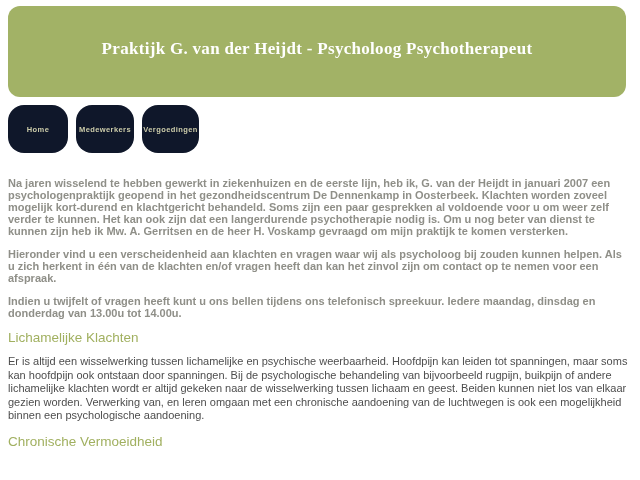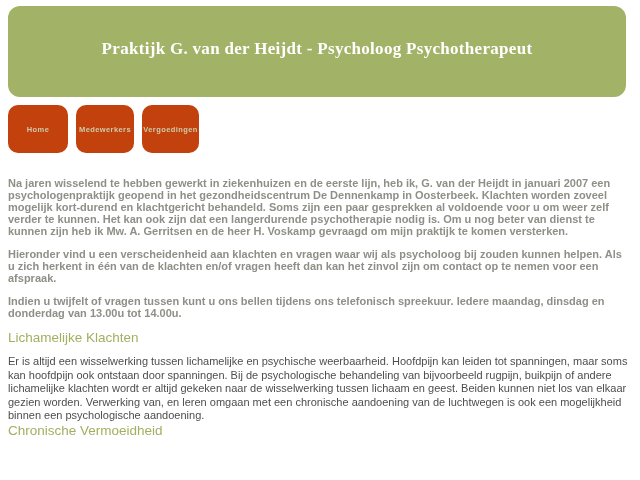--- a/index.html
+++ b/index.html
@@ -31,23 +31,23 @@
 
   
   .nav-row {
     position: absolute;
     left: 8px; top: 105px;
     display: flex;
     gap: 8px;
   }
   .nav-button {
     height: 48px;
-    background: #c2410c;
+    background: #0f172a;
     border: none;
-    border-radius: 10px;
+    border-radius: 16px;
     color: #ccccaa;
     font-family: "Liberation Sans", sans-serif;
     font-size: 7.5px;
     font-weight: bold;
     letter-spacing: 0.4px;
     display: flex; align-items: center; justify-content: center;
     cursor: pointer;
   }
   .nav-button:nth-child(1) { width: 60px; }
   .nav-button:nth-child(2) { width: 58px; }
@@ -73,41 +73,42 @@
     font-size: 13.5px;
     font-weight: normal;
     line-height: 16px;
     margin: 0 0 9px 0;
   }
   .section-body {
     color: #4d4d4d;
     font-size: 11px;
     font-weight: normal;
     line-height: 13.5px;
+    margin-bottom: 11px;
   }
 </style>
 </head>
 <body>
 
 <div class="page">
 
   <div class="site-header">
     <div class="site-title">Praktijk G. van der Heijdt - Psycholoog Psychotherapeut</div>
   </div>
 
   <div class="nav-row">
     <button class="nav-button">Home</button>
     <button class="nav-button">Medewerkers</button>
     <button class="nav-button">Vergoedingen</button>
   </div>
 
   <div class="content">
     <p class="intro-paragraph">Na jaren wisselend te hebben gewerkt in ziekenhuizen en de eerste lijn, heb ik, G. van der Heijdt in januari 2007 een psychologenpraktijk geopend in het gezondheidscentrum De Dennenkamp in Oosterbeek. Klachten worden zoveel mogelijk kort-durend en klachtgericht behandeld. Soms zijn een paar gesprekken al voldoende voor u om weer zelf verder te kunnen. Het kan ook zijn dat een langerdurende psychotherapie nodig is. Om u nog beter van dienst te kunnen zijn heb ik Mw. A. Gerritsen en de heer H. Voskamp gevraagd om mijn praktijk te komen versterken.</p>
     <p class="intro-paragraph">Hieronder vind u een verscheidenheid aan klachten en vragen waar wij als psycholoog bij zouden kunnen helpen. Als u zich herkent in één van de klachten en/of vragen heeft dan kan het zinvol zijn om contact op te nemen voor een afspraak.</p>
-    <p class="intro-paragraph">Indien u twijfelt of vragen tussen kunt u ons bellen tijdens ons telefonisch spreekuur. Iedere maandag, dinsdag en donderdag van 13.00u tot 14.00u.</p>
+    <p class="intro-paragraph">Indien u twijfelt of vragen heeft kunt u ons bellen tijdens ons telefonisch spreekuur. Iedere maandag, dinsdag en donderdag van 13.00u tot 14.00u.</p>
 
     <h2 class="section-heading">Lichamelijke Klachten</h2>
     <p class="section-body">Er is altijd een wisselwerking tussen lichamelijke en psychische weerbaarheid. Hoofdpijn kan leiden tot spanningen, maar soms kan hoofdpijn ook ontstaan door spanningen. Bij de psychologische behandeling van bijvoorbeeld rugpijn, buikpijn of andere lichamelijke klachten wordt er altijd gekeken naar de wisselwerking tussen lichaam en geest. Beiden kunnen niet los van elkaar gezien worden. Verwerking van, en leren omgaan met een chronische aandoening van de luchtwegen is ook een mogelijkheid binnen een psychologische aandoening.</p>
 
     <h2 class="section-heading">Chronische Vermoeidheid</h2>
   </div>
 
 </div>
 
 </body></html>

